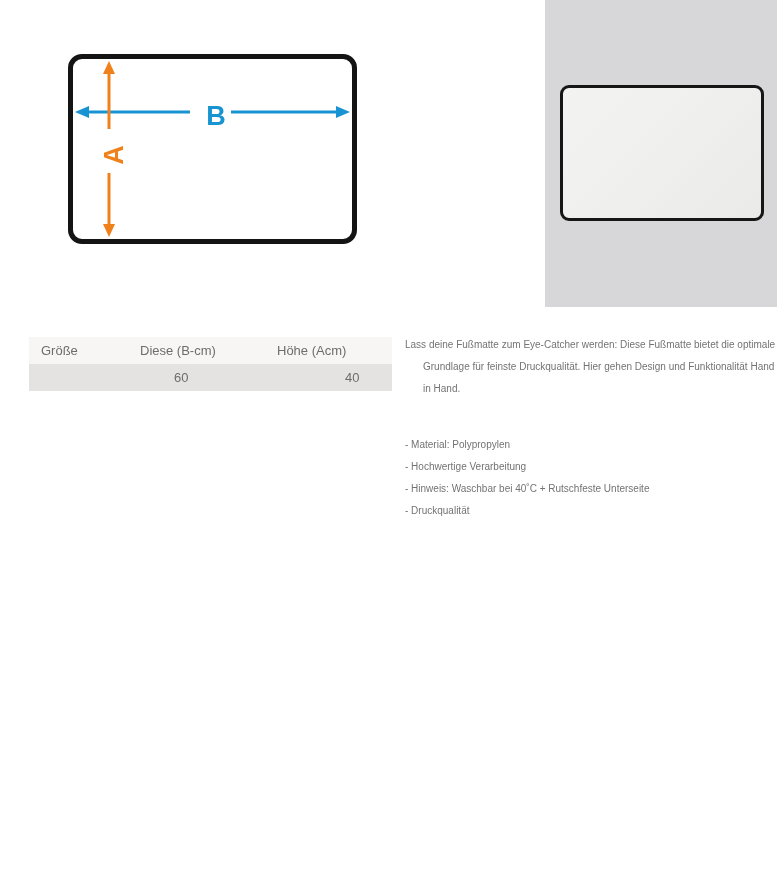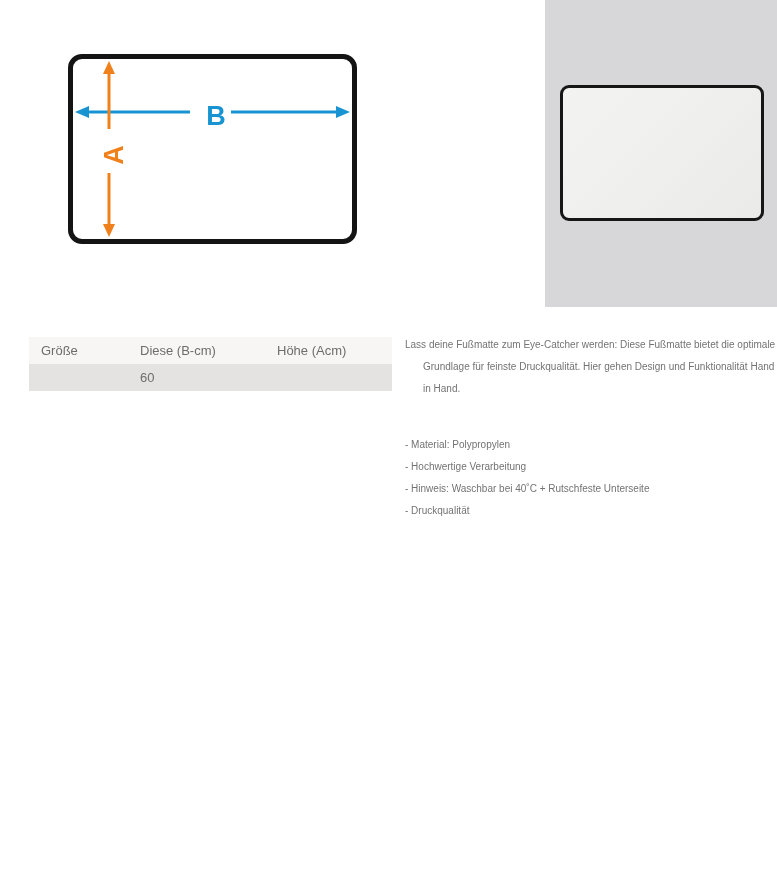--- a/index.html
+++ b/index.html
@@ -58,21 +58,21 @@
     font-size: 13px;
     color: #6e6d6c;
   }
   .trow {
     display: grid;
     grid-template-columns: 99px 137px auto;
     height: 27px;
     line-height: 27px;
   }
   .trow.header { background: #f7f6f5; }
-  .trow.data   { background: #e4e3e2; }
+  .trow.data   { background: #e4e3e2; gap: 34px; }
   .tcell { padding-left: 12px; white-space: nowrap; overflow: hidden; }
 
   
   .description {
     position: absolute;
     left: 405px; top: 334px;
     width: 372px;
     color: #737373;
     font-size: 10px;
     line-height: 22px;
@@ -120,20 +120,21 @@
 
   <div class="size-table">
     <div class="trow header">
       <div class="tcell">Größe</div>
       <div class="tcell">Diese (B-cm)</div>
       <div class="tcell">Höhe (Acm)</div>
     </div>
     <div class="trow data">
       <div class="tcell"></div>
       <div class="tcell">60</div>
+      <div class="tcell">40</div>
     </div>
   </div>
 
   <div class="description">
     <p class="intro">Lass deine Fußmatte zum Eye-Catcher werden: Diese Fußmatte bietet die optimale Grundlage für feinste Druckqualität. Hier gehen Design und Funktionalität Hand in Hand.</p>
     <div class="bullets">
       <div class="bullet">- Material: Polypropylen</div>
       <div class="bullet">- Hochwertige Verarbeitung</div>
       <div class="bullet">- Hinweis: Waschbar bei 40˚C +  Rutschfeste Unterseite</div>
       <div class="bullet">- Druckqualität</div>

